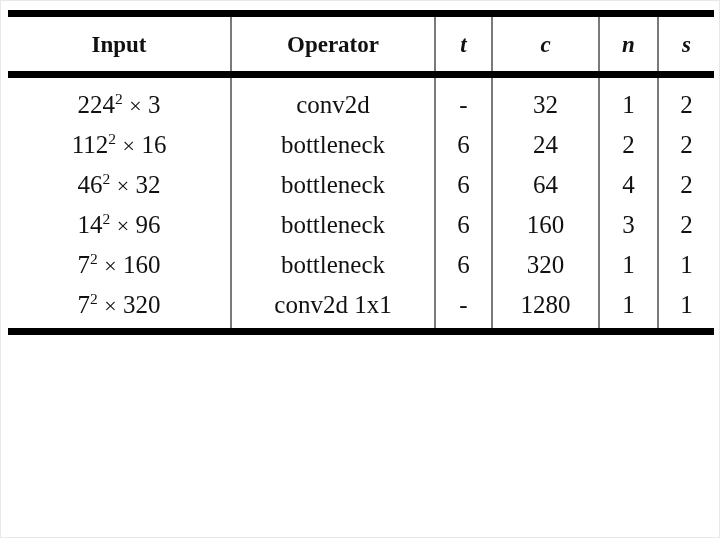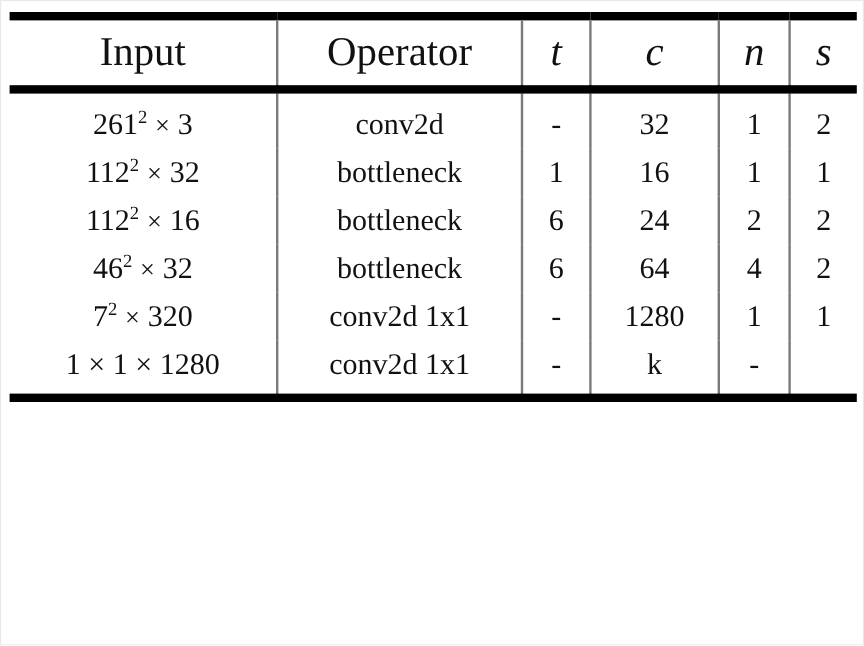--- a/index.html
+++ b/index.html
@@ -47,26 +47,26 @@
   tr.rule-top    td { border-top: 7px solid #000; padding: 0; height: 0; font-size: 0; line-height: 0; }
   tr.rule-mid    td { border-top: 7px solid #000; padding: 0; height: 0; font-size: 0; line-height: 0; }
   tr.rule-bottom td { border-top: 7px solid #000; padding: 0; height: 0; font-size: 0; line-height: 0; }
 
   
   td.vsep, th.vsep {
     border-left: 2px solid #7a7a7a;
   }
 
   thead th {
-    font-weight: normal;
+    font-weight: bold;
     text-align: center;
     height: 54px;
     vertical-align: middle;
     padding: 0;
-    font-size: 34px;
+    font-size: 23px;
   }
   thead th.math {
     font-style: italic;
     font-family: "Liberation Serif", "DejaVu Serif", serif;
   }
 
   tbody td {
     text-align: center;
     height: 40px;
     vertical-align: middle;
@@ -125,66 +125,66 @@
           <th class="vsep math">n</th>
           <th class="vsep math">s</th>
         </tr>
         <tr class="rule-mid">
           <td colspan="6"></td>
         </tr>
       </thead>
 
       <tbody id="tbody">
           <tr class="row">
-            <td><span>261</span><span class="sup">2</span><span class="times"> × </span><span>3</span></td>
+            <td><span>224</span><span class="sup">2</span><span class="times"> × </span><span>3</span></td>
             <td class="vsep">conv2d</td>
             <td class="vsep dash">-</td>
             <td class="vsep">32</td>
             <td class="vsep">1</td>
             <td class="vsep">2</td>
-          </tr>
-          <tr class="row">
-            <td><span>112</span><span class="sup">2</span><span class="times"> × </span><span>32</span></td>
-            <td class="vsep">bottleneck</td>
-            <td class="vsep">1</td>
-            <td class="vsep">16</td>
-            <td class="vsep">1</td>
-            <td class="vsep">1</td>
           </tr>
           <tr class="row">
             <td><span>112</span><span class="sup">2</span><span class="times"> × </span><span>16</span></td>
             <td class="vsep">bottleneck</td>
             <td class="vsep">6</td>
             <td class="vsep">24</td>
             <td class="vsep">2</td>
             <td class="vsep">2</td>
           </tr>
           <tr class="row">
             <td><span>46</span><span class="sup">2</span><span class="times"> × </span><span>32</span></td>
             <td class="vsep">bottleneck</td>
             <td class="vsep">6</td>
             <td class="vsep">64</td>
             <td class="vsep">4</td>
             <td class="vsep">2</td>
           </tr>
           <tr class="row">
+            <td><span>14</span><span class="sup">2</span><span class="times"> × </span><span>96</span></td>
+            <td class="vsep">bottleneck</td>
+            <td class="vsep">6</td>
+            <td class="vsep">160</td>
+            <td class="vsep">3</td>
+            <td class="vsep">2</td>
+          </tr>
+          <tr class="row">
+            <td><span>7</span><span class="sup">2</span><span class="times"> × </span><span>160</span></td>
+            <td class="vsep">bottleneck</td>
+            <td class="vsep">6</td>
+            <td class="vsep">320</td>
+            <td class="vsep">1</td>
+            <td class="vsep">1</td>
+          </tr>
+          <tr class="row">
             <td><span>7</span><span class="sup">2</span><span class="times"> × </span><span>320</span></td>
             <td class="vsep">conv2d 1x1</td>
             <td class="vsep dash">-</td>
             <td class="vsep">1280</td>
             <td class="vsep">1</td>
             <td class="vsep">1</td>
-          </tr>
-          <tr class="row">
-            <td>1 × 1 × 1280</td>
-            <td class="vsep">conv2d 1x1</td>
-            <td class="vsep dash">-</td>
-            <td class="vsep">k</td>
-            <td class="vsep dash">-</td>
-            <td class="vsep"></td>
           </tr>
         </tbody>
 
       <tfoot>
         <tr class="rule-bottom">
           <td colspan="6"></td>
         </tr>
       </tfoot>
     </table>
 

